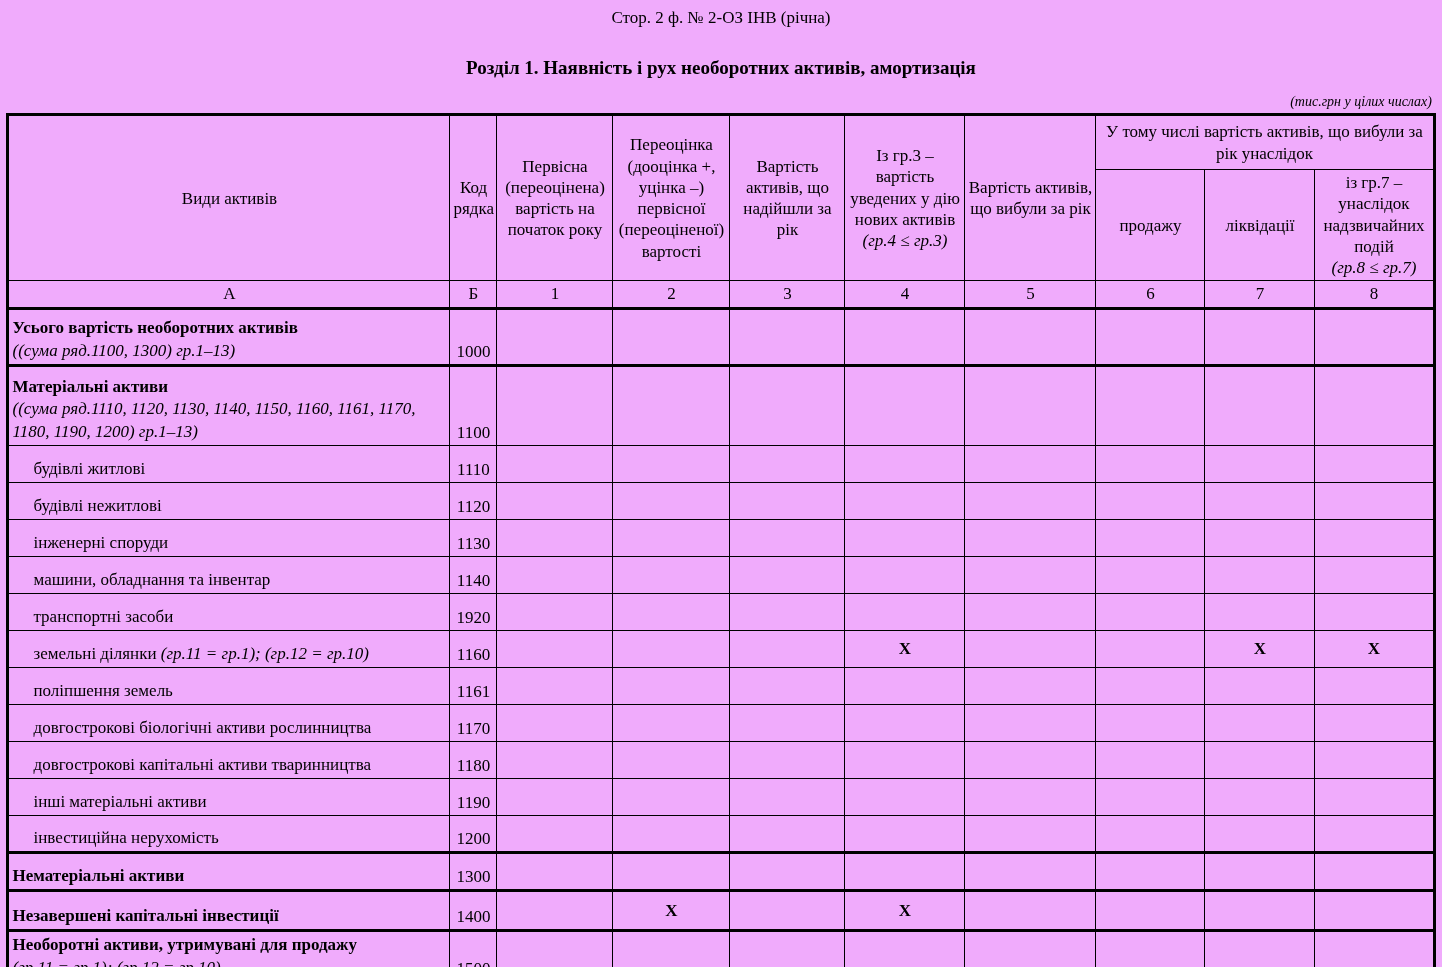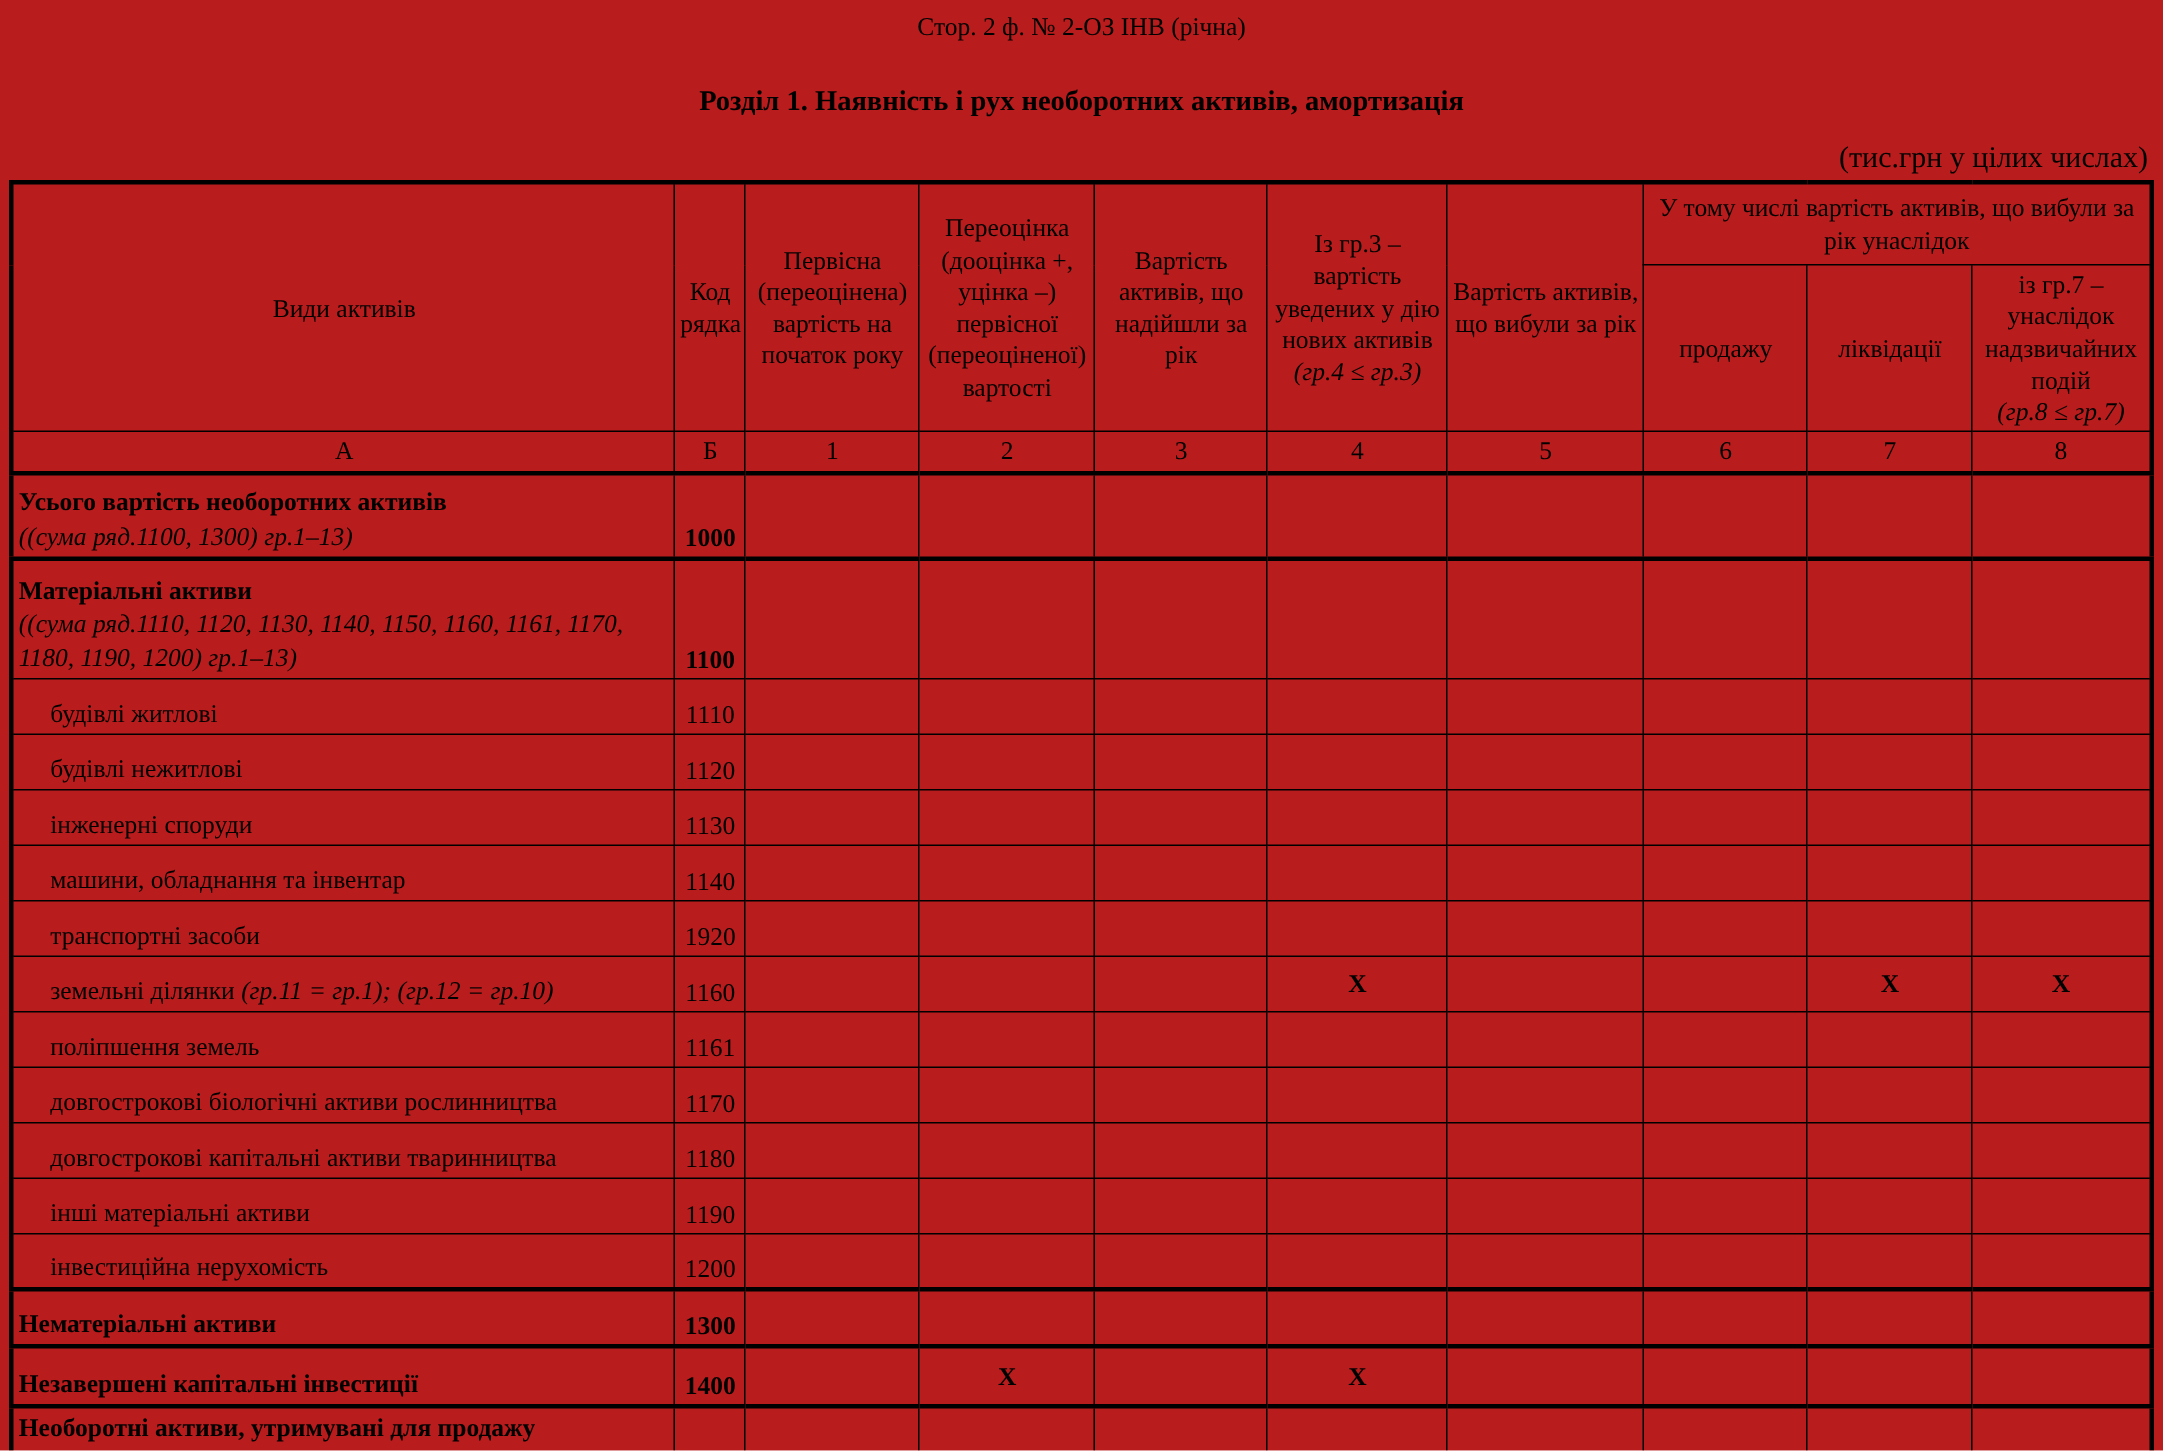--- a/index.html
+++ b/index.html
@@ -6,37 +6,38 @@
     margin: 0;
     padding: 0;
     background: #ffffff;
     color: #000000;
     font-family: "Liberation Serif", "DejaVu Serif", serif;
   }
   .page {
     position: relative;
     width: 1442px;
     height: 967px;
-    background: #b91c1c;
+    background: #f0abfc;
     overflow: hidden;
   }
   .page-ref {
     text-align: center;
     padding-top: 8px;
     font-size: 17px;
   }
   .section-title {
     text-align: center;
     margin-top: 29px;
     font-size: 19px;
     font-weight: bold;
   }
   .units-note {
     text-align: right;
-    font-size: 20px;
+    font-style: italic;
+    font-size: 14px;
     margin: 15px 10px 3px 0;
   }
   table.form {
     border-collapse: collapse;
     table-layout: fixed;
     width: 1426px;
     margin: 0 auto;
     border: 3px solid #000;
   }
   table.form td {
@@ -73,21 +74,21 @@
   .note-block { font-style: italic; display: block; }
   .note-inline { font-style: italic; }
   .a-label { display: block; padding-left: 21px; }
 
   
   td.code {
     text-align: center;
     vertical-align: bottom;
     padding: 2px 1px 7px 1px;
   }
-  td.code.b { font-weight: bold; }
+  td.code.b { font-weight: normal; }
 
   
   td.dc {
     text-align: center;
     vertical-align: middle;
     font-weight: bold;
     font-size: 18px;
   }
 </style>
 </head>

